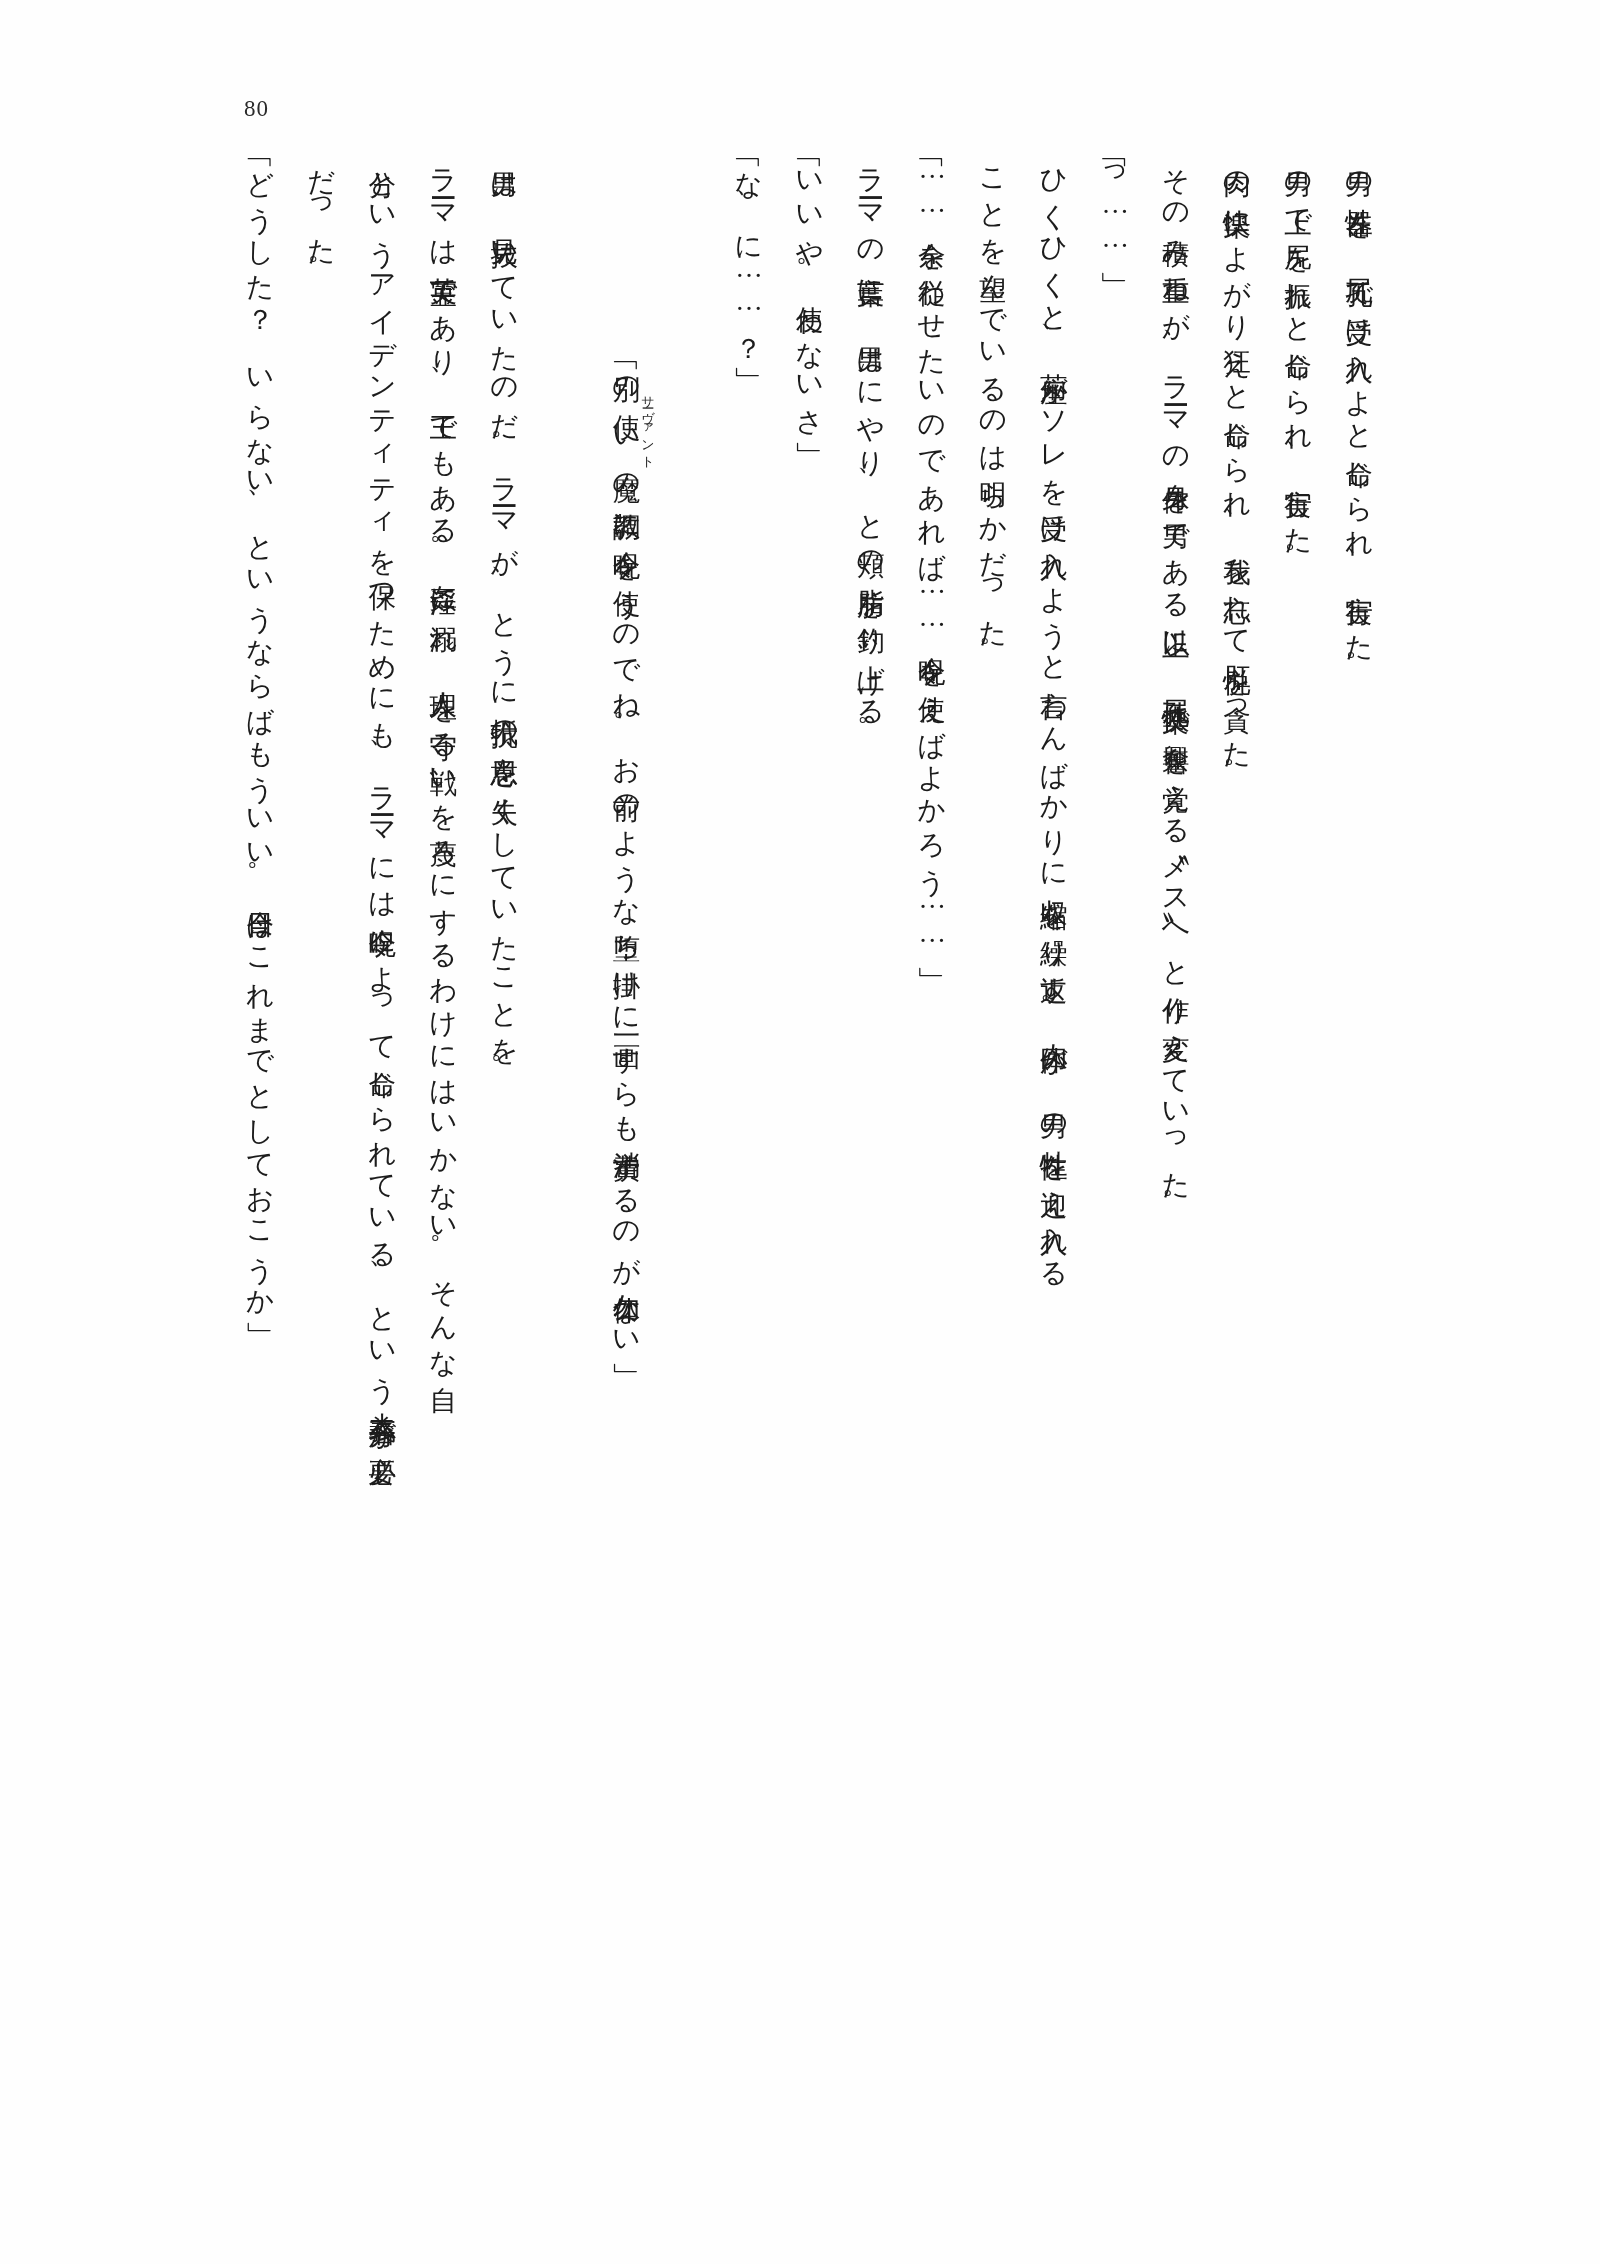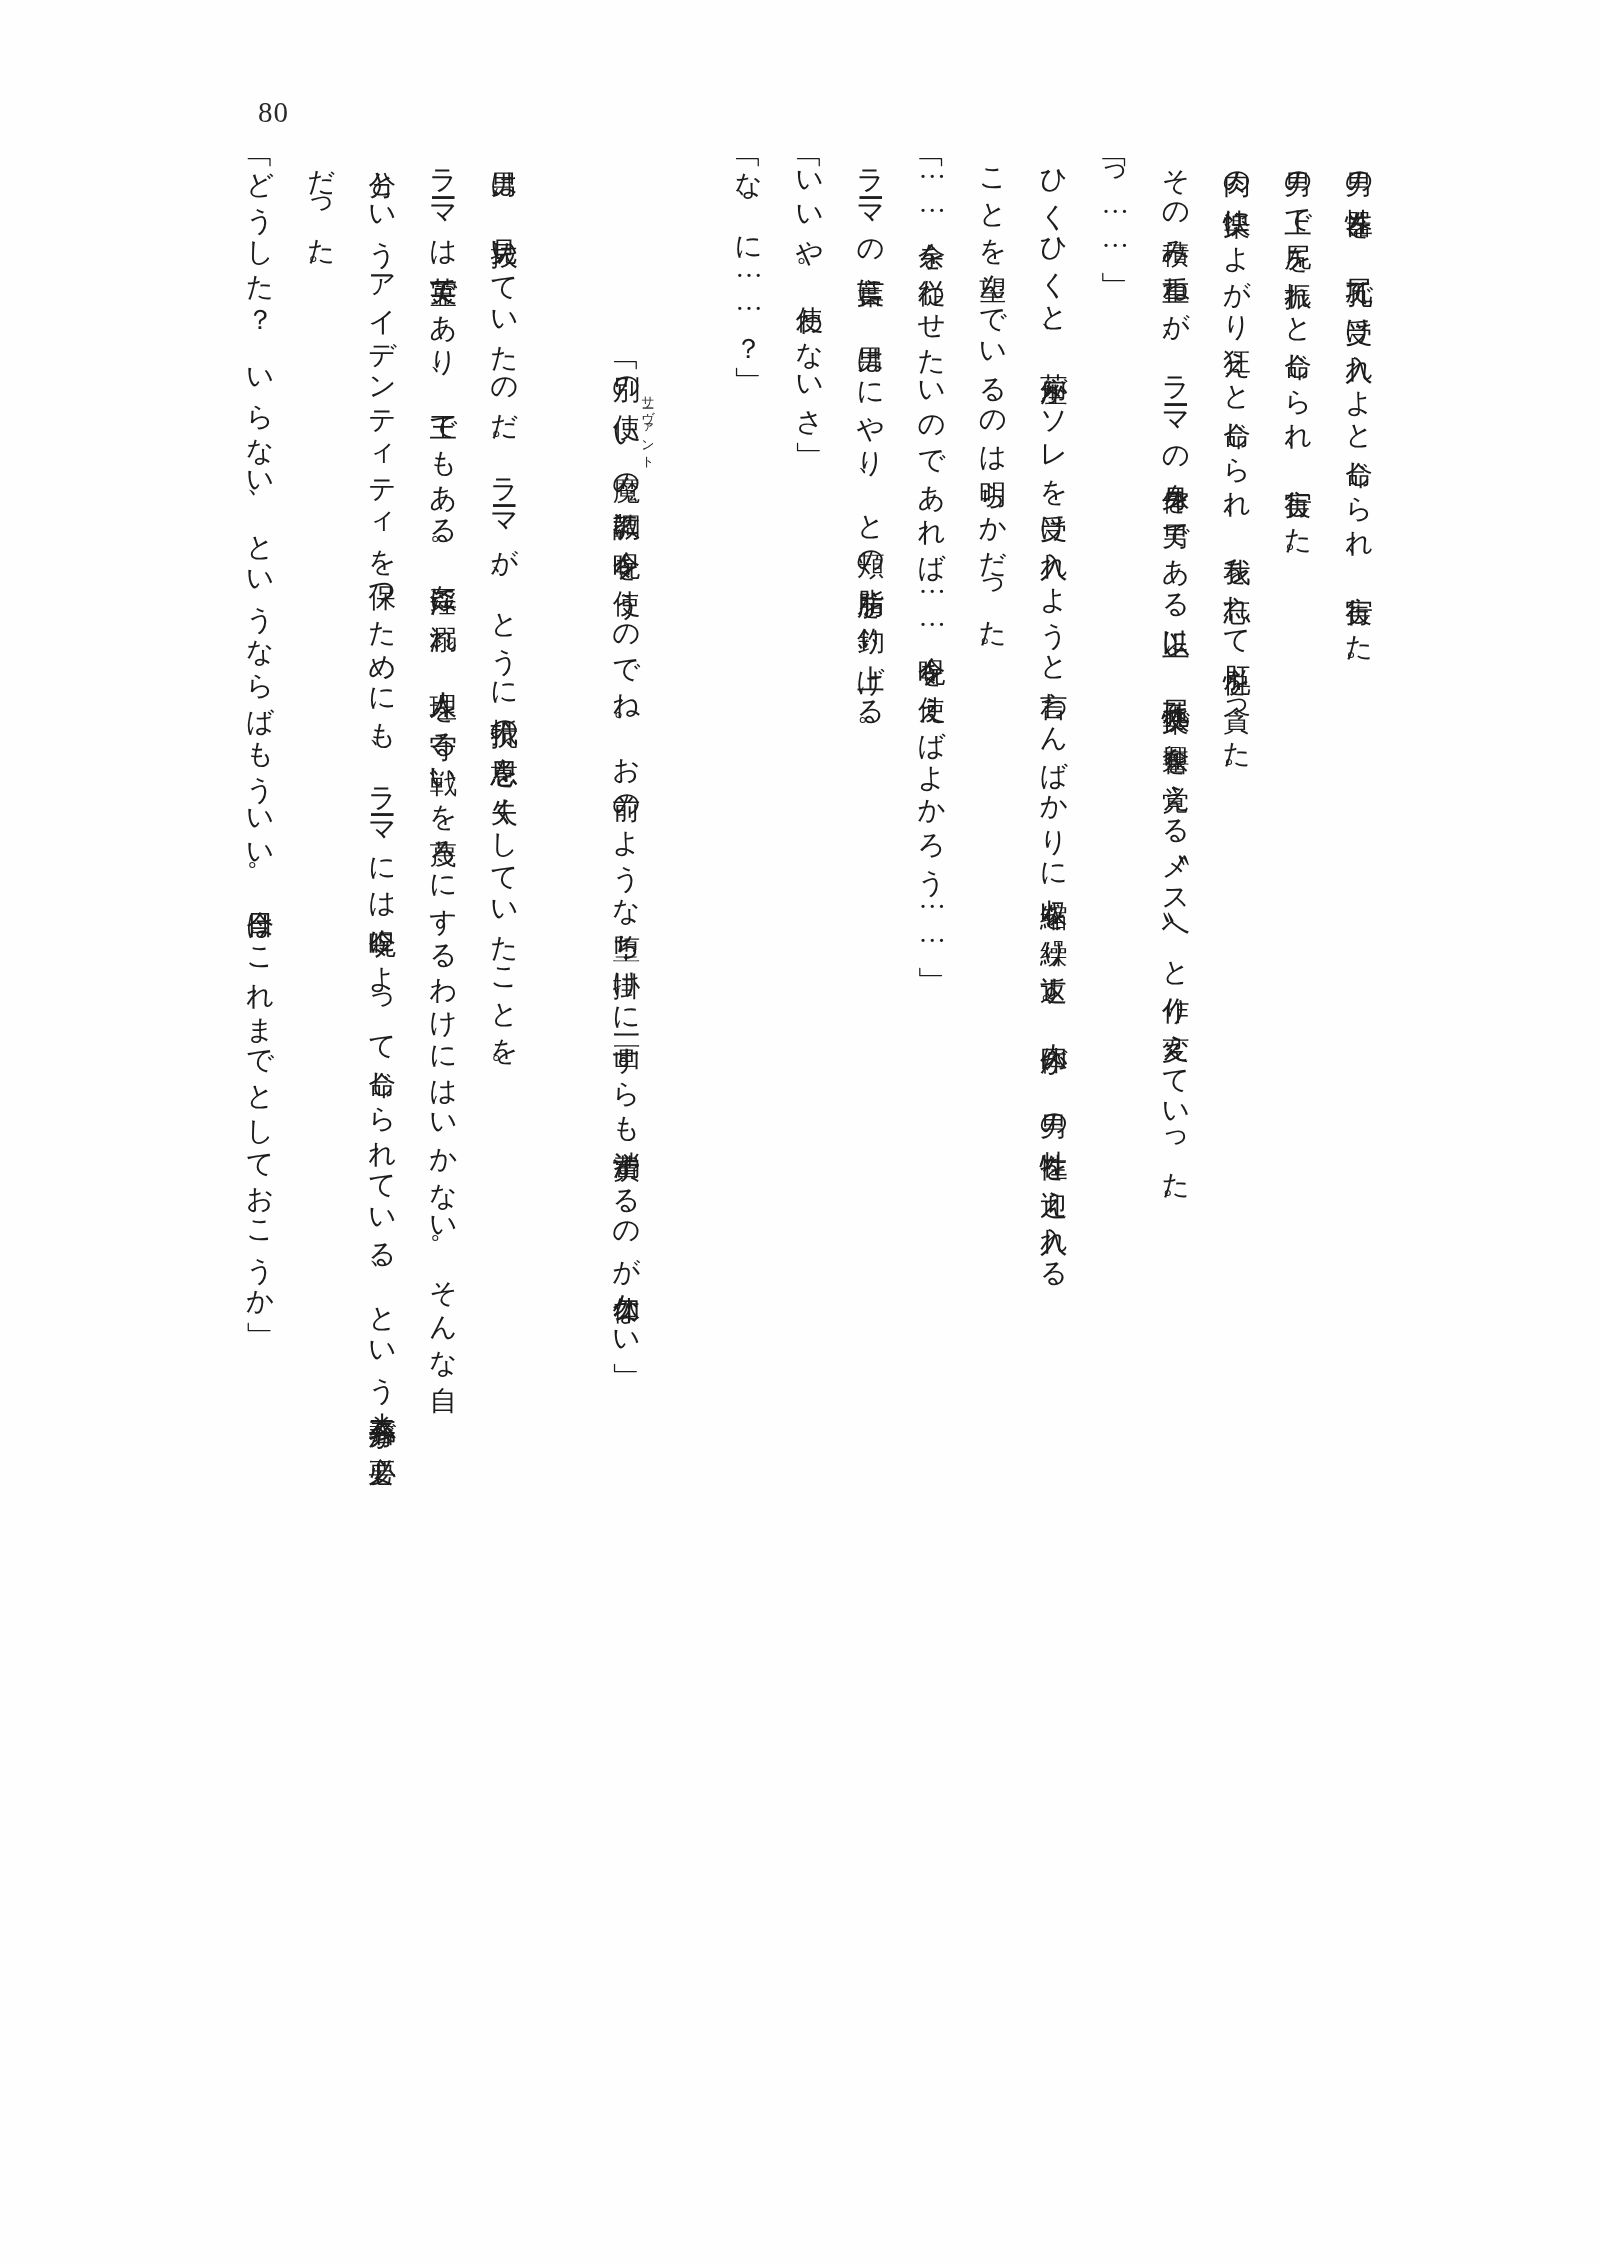--- a/index.html
+++ b/index.html
@@ -17,22 +17,22 @@
   .page {
     position: relative;
     width: 1600px;
     height: 2264px;
     background: #fefefe;
     box-sizing: border-box;
   }
   .page-number {
     position: absolute;
     top: 96px;
-    left: 258px;
-    font-size: 29px;
+    left: 244px;
+    font-size: 23px;
     letter-spacing: 1px;
     color: #2a2a2a;
     font-family: "Liberation Serif", "DejaVu Serif", serif;
   }
   .text-body {
     position: absolute;
     top: 150px;
     right: 210px;
     height: 1940px;
     width: 1180px;

